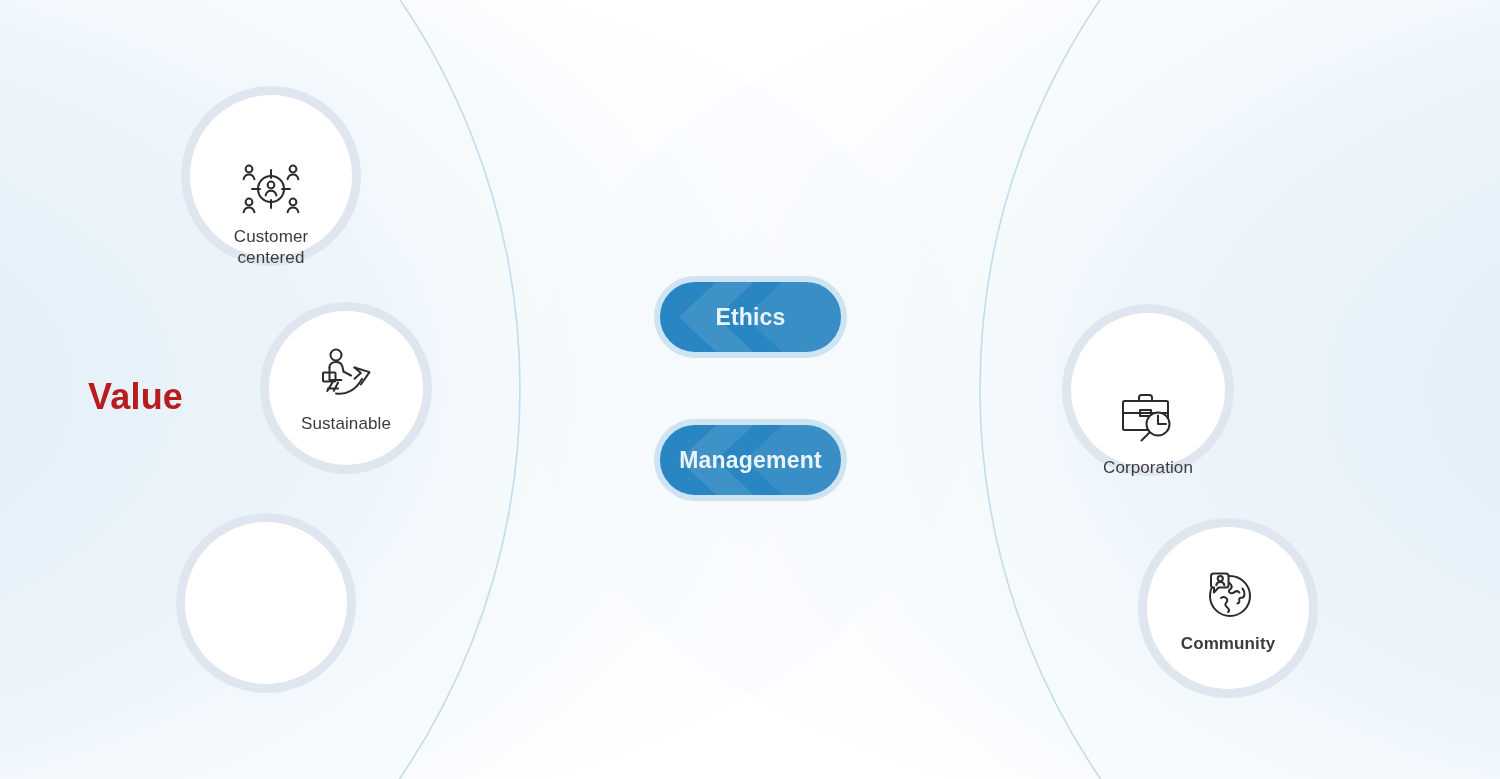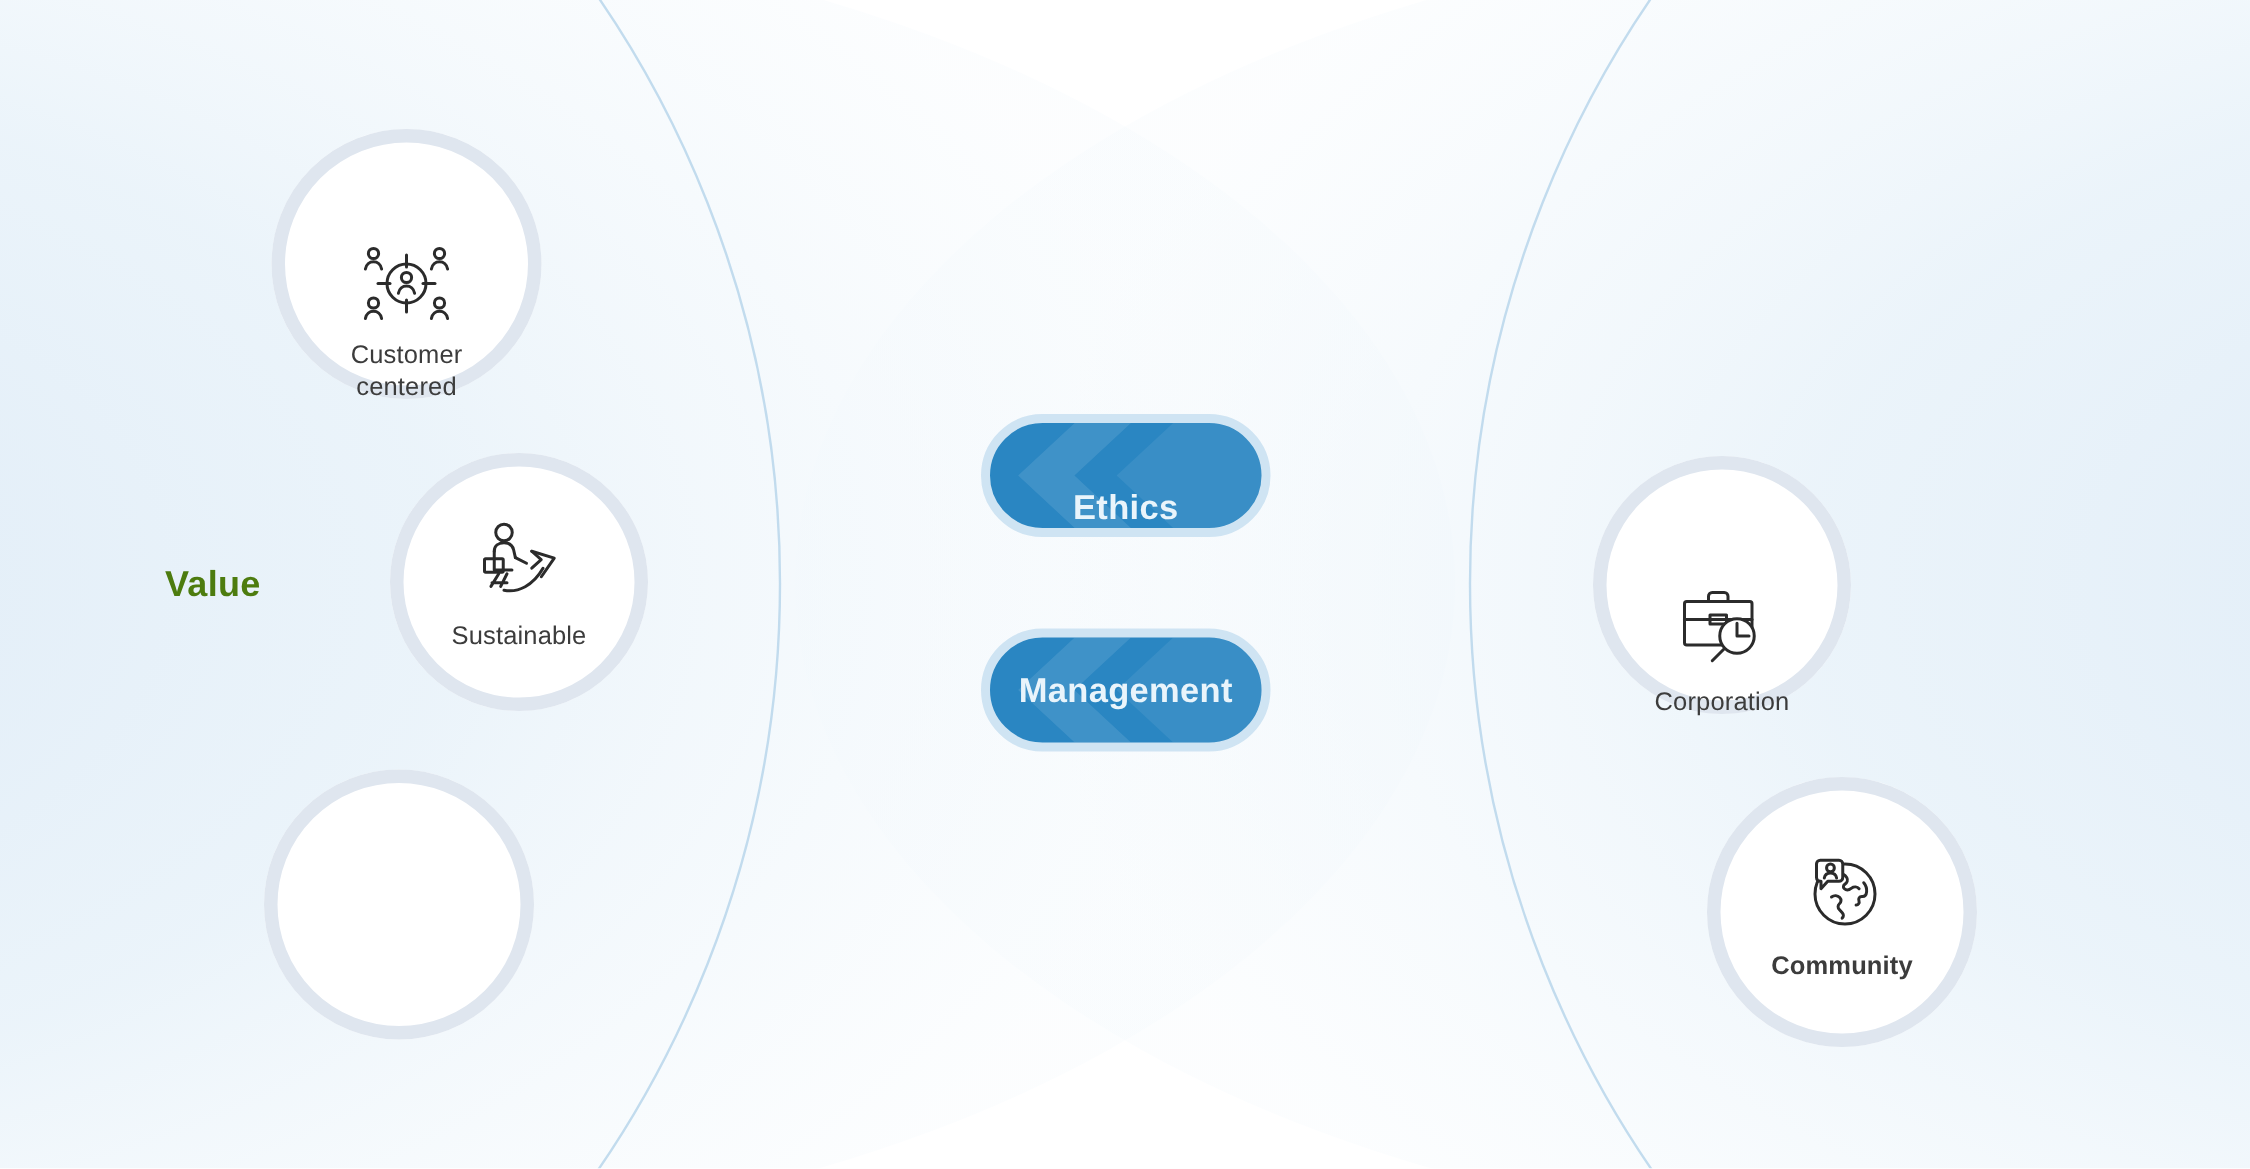--- a/index.html
+++ b/index.html
@@ -109,32 +109,31 @@
   }
   .pill .plabel {
     position: relative;
     z-index: 3;
     color: #e9f4fb;
     font-size: 23px;
     font-weight: bold;
     letter-spacing: 0.2px;
     white-space: nowrap;
   }
-  #pill-ethics     { left: 654px; top: 276px; align-items: flex-end; }
+  #pill-ethics     { left: 654px; top: 276px; }
   #pill-management { left: 654px; top: 419px; }
 
   
   .side-title {
     position: absolute;
-    color: #4d7c0f;
-    font-size: 24px;
+    color: #b91c1c;
+    font-size: 36px;
     font-weight: bold;
     letter-spacing: 0.2px;
     white-space: nowrap;
-    margin-left: 22px;
   }
   #title-value        { left: 88px;   top: 376px; }
   #title-stakeholders { left: 1274px; top: 373px; }
 </style>
 </head>
 <body>
 
 <div id="stage">
 
   <svg id="bg-svg" viewBox="0 0 1500 779">

